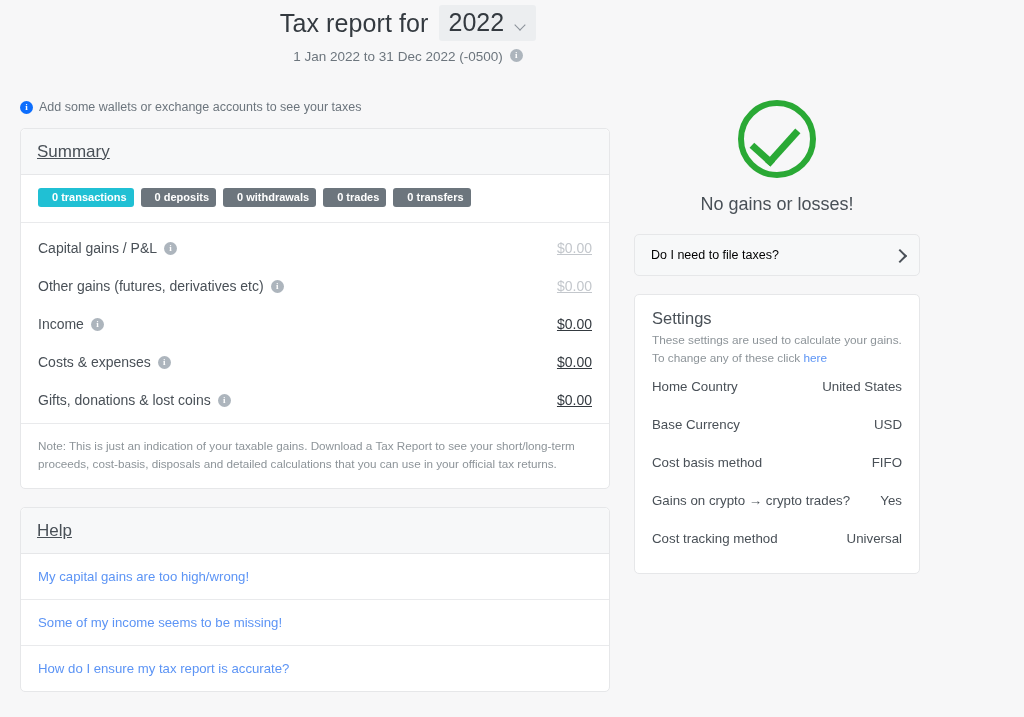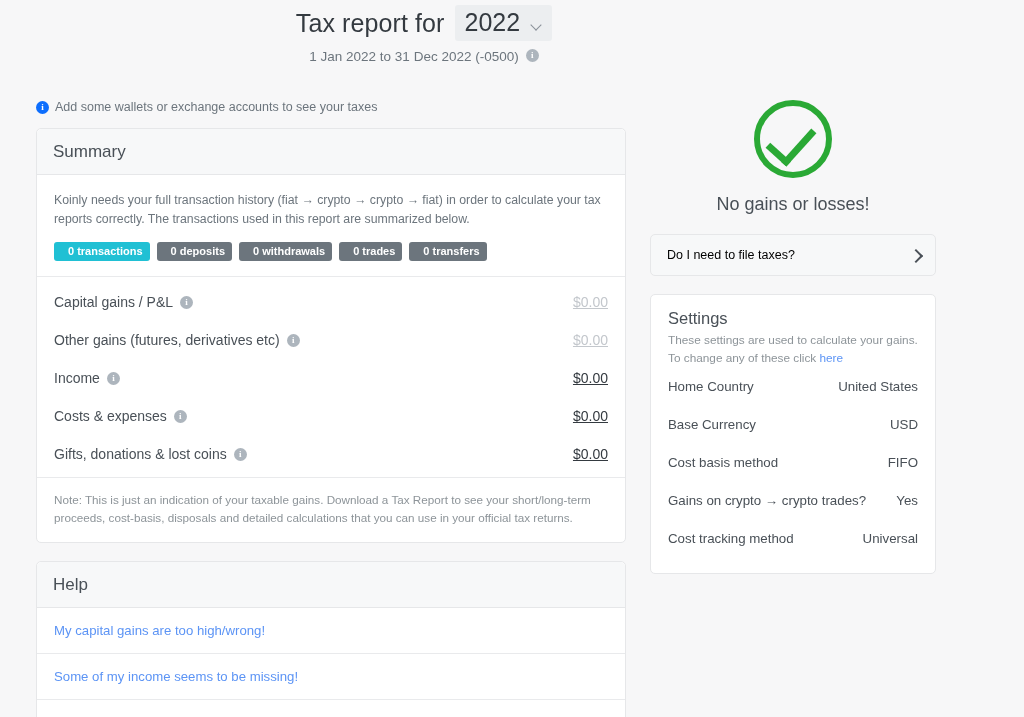--- a/index.html
+++ b/index.html
@@ -3,21 +3,21 @@
 <meta charset="utf-8">
 <style>
   * { box-sizing: border-box; margin: 0; padding: 0; }
   html, body {
     width: 1024px; height: 717px;
     background: #f7f7f8;
     font-family: "Liberation Sans", sans-serif;
     color: #495057;
     overflow: hidden;
   }
-  .page { position: relative; width: 816px; height: 717px; margin-left: 16px; }
+  .page { position: relative; width: 816px; height: 717px; }
 
   
   .header { padding-top: 4px; text-align: center; }
   .title-row {
     display: flex; align-items: center; justify-content: center;
     gap: 10px; height: 38px;
   }
   .title-text {
     font-size: 25px; font-weight: 400; color: #343a40; letter-spacing: .1px;
   }
@@ -66,21 +66,21 @@
     border: 1px solid #e6e7e9;
     border-radius: 5px;
   }
   .card-head {
     background: #f7f8f9;
     border-bottom: 1px solid #e6e7e9;
     border-radius: 5px 5px 0 0;
     padding: 13px 16px 12px 16px;
   }
   .card-head h2 {
-    font-size: 17px; font-weight: 400; color: #495057;
+    font-size: 17px; font-weight: 400; color: #495057; text-decoration: underline;
   }
 
   
   .left-col { position: absolute; left: 20px; top: 128px; width: 590px; }
 
   .summary-intro {
     padding: 16px 17px 0 17px;
     font-size: 12.3px; line-height: 1.55; color: #6c757d;
   }
   .badges {
@@ -192,21 +192,20 @@
     <span>Add some wallets or exchange accounts to see your taxes</span>
   </div>
 
   <div class="left-col">
 
     <div class="card">
       <div class="card-head">
         <h2>Summary</h2>
       </div>
 
-      <div class="summary-intro">Koinly needs your full transaction history (fiat → crypto → crypto → fiat) in order to calculate your tax reports correctly. The transactions used in this report are summarized below.</div>
 
       <div class="badges">
         <span class="badge teal">0 transactions</span>
         <span class="badge">0 deposits</span>
         <span class="badge">0 withdrawals</span>
         <span class="badge">0 trades</span>
         <span class="badge">0 transfers</span>
       </div>
 
       <div class="sum-rows">

